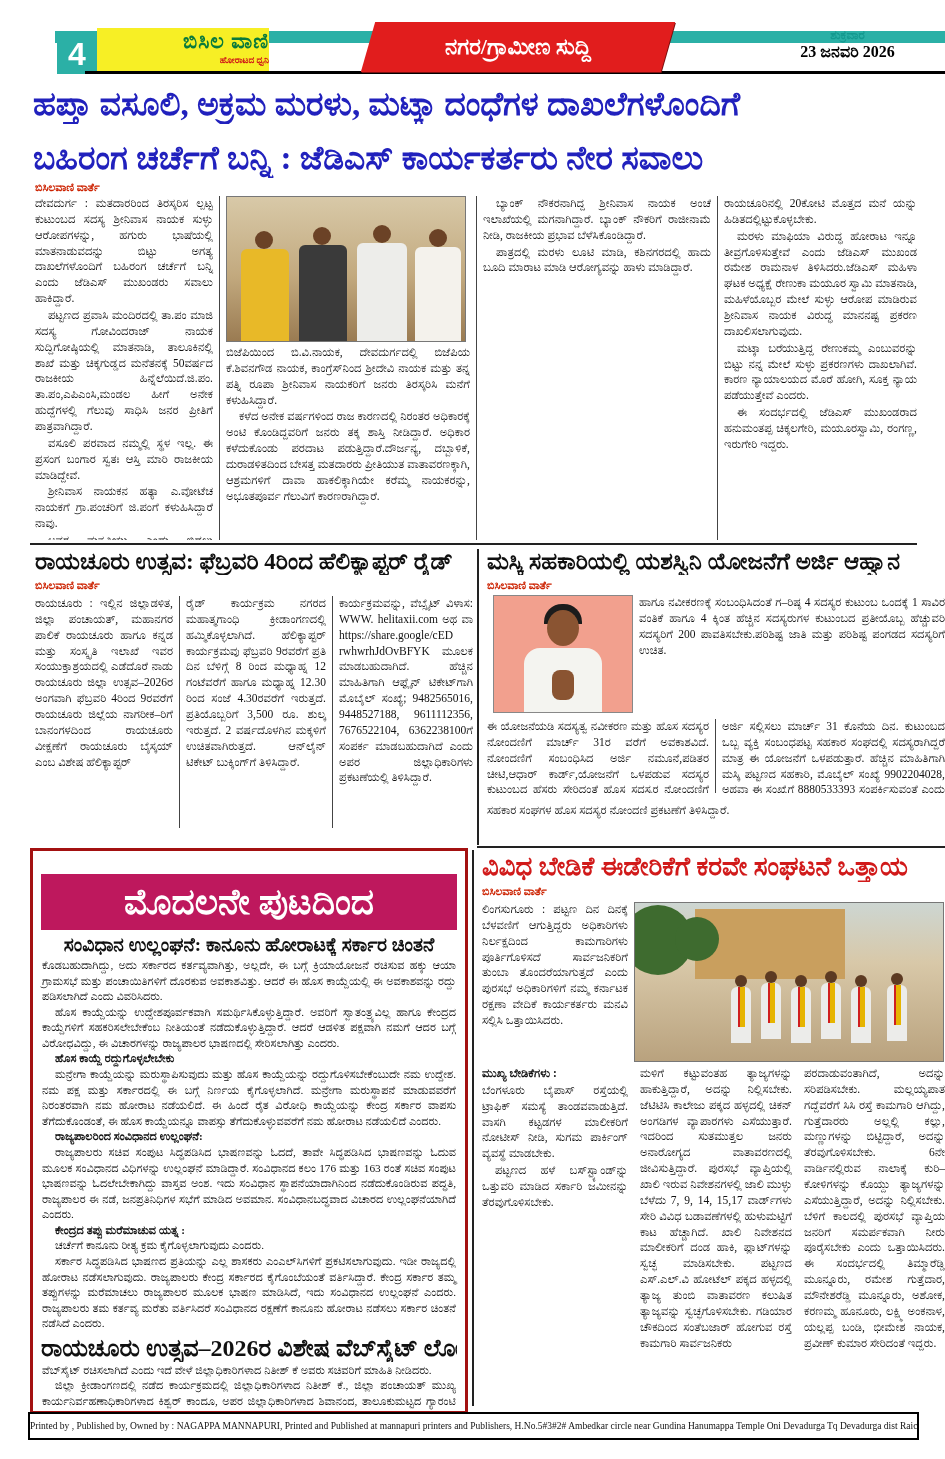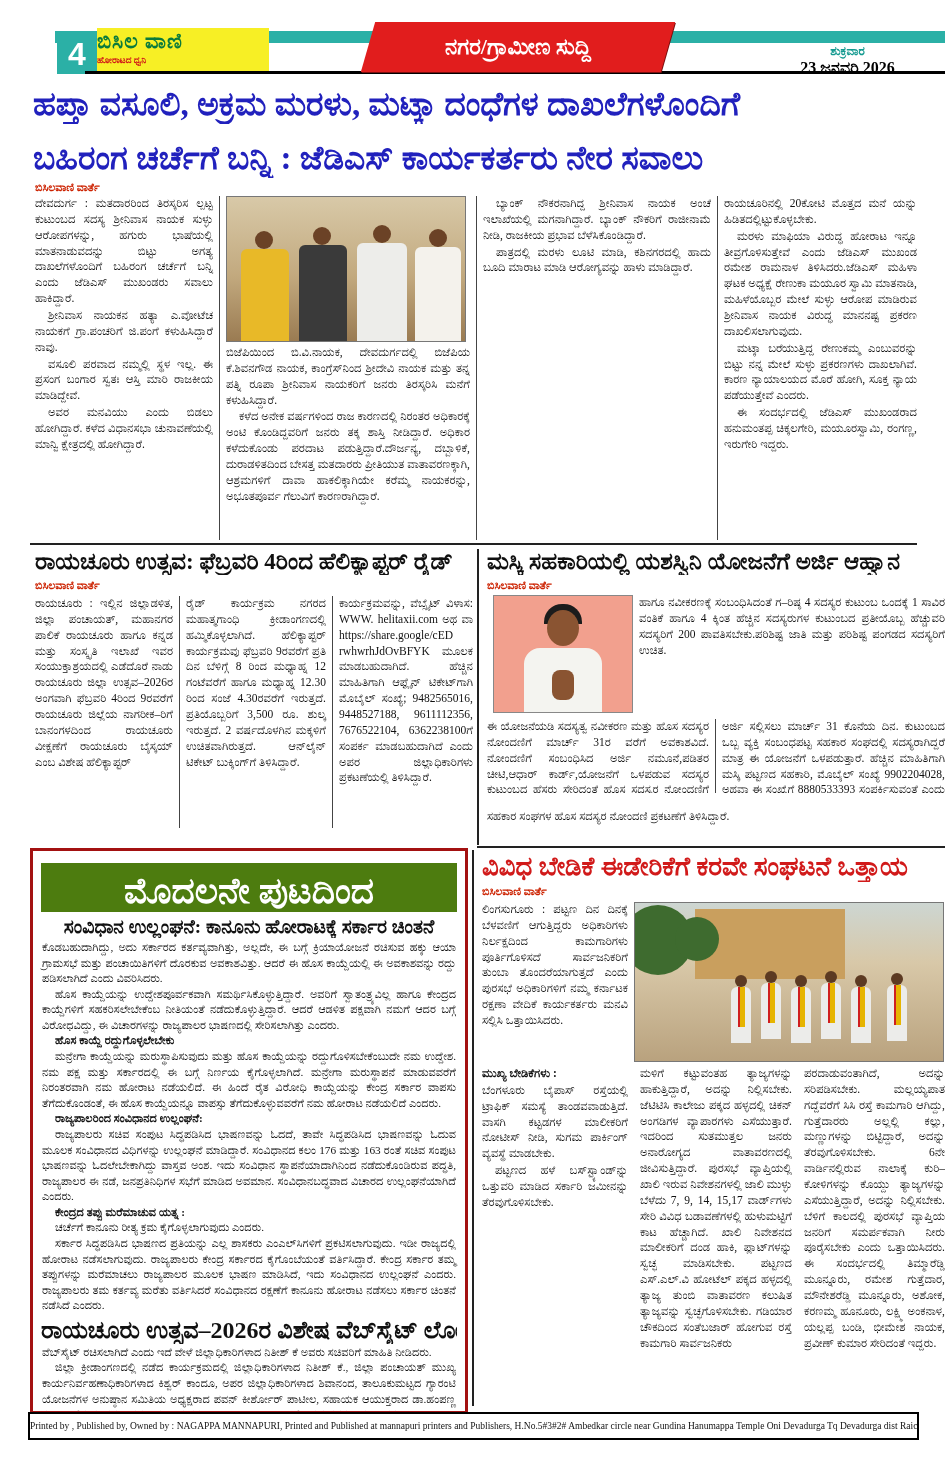--- a/index.html
+++ b/index.html
@@ -2,29 +2,29 @@
 <html><head>
 <meta charset="utf-8">
 <style>
   html,body{margin:0;padding:0;background:#e8e8e8;}
   .page{position:relative;width:945px;height:1459px;background:#ffffff;margin:0 auto;overflow:hidden;
         font-family:"Liberation Serif", serif;color:#111;}
   
   .teal-band{position:absolute;left:55px;top:31px;width:890px;height:12px;background:#2bb0a6;}
   .pagenum{position:absolute;left:57px;top:34px;width:40px;height:40px;background:#2bb0a6;color:#fff;
            font-family:"Liberation Sans",sans-serif;font-weight:bold;font-size:32px;line-height:40px;text-align:center;}
-  .logo{position:absolute;left:97px;top:28px;width:172px;height:44px;background:#f7ef25;text-align:left;}
+  .logo{position:absolute;left:97px;top:28px;width:172px;height:44px;background:#f7ef25;text-align:right;}
   .logo .nm{color:#0a7a3c;font-weight:bold;font-size:21px;line-height:26px;letter-spacing:1px;}
   .logo .tg{color:#d01818;font-weight:bold;font-size:9px;line-height:12px;}
   .black-rule{position:absolute;left:85px;top:71px;width:860px;height:3px;background:#000;}
   .section-banner{position:absolute;left:368px;top:22px;width:300px;height:50px;background:#e11d1d;
                   transform:skewX(-16deg);box-shadow:1px 1px 0 #7a0e0e;}
   .section-banner span{display:block;transform:skewX(16deg);color:#fff;font-weight:bold;font-size:22px;
                   line-height:50px;text-align:center;}
-  .datebox{position:absolute;left:760px;top:44px;width:175px;text-align:center;}
+  .datebox{position:absolute;left:760px;top:28px;width:175px;text-align:center;}
   .datebox .wd{color:#149a90;font-weight:bold;font-size:12px;}
   .datebox .dt{color:#000;font-weight:bold;font-size:16px;}
   
   .lead-h{position:absolute;left:33px;width:905px;color:#2121bd;font-weight:bold;font-size:33px;
           white-space:nowrap;overflow:hidden;}
   .byline{color:#cc2200;font-weight:bold;font-size:11px;}
   .lead-byline{position:absolute;left:35px;top:181px;}
   .lead-cols{position:absolute;left:35px;top:196px;width:882px;height:344px;display:flex;overflow:hidden;}
   .col{overflow:hidden;}
   .bodytxt{font-size:11.5px;line-height:1.38;text-align:justify;}
@@ -45,21 +45,21 @@
   .masti{position:absolute;left:487px;top:549px;width:458px;height:296px;overflow:hidden;}
   .masti-top{display:flex;margin-top:3px;height:122px;overflow:hidden;}
   .masti-wide{display:flex;height:74px;overflow:hidden;margin-top:2px;}
   .portrait{width:138px;height:116px;background:#f2a08e;border:1px solid #888;position:relative;flex:none;margin:0 6px;}
   .portrait .hair{position:absolute;left:50px;top:8px;width:38px;height:20px;border-radius:18px 18px 0 0;background:#1c1c1c;}
   .portrait .face{position:absolute;left:53px;top:14px;width:32px;height:36px;border-radius:50%;background:#8a5432;}
   .portrait .shirt{position:absolute;left:30px;top:52px;width:78px;height:64px;border-radius:16px 16px 0 0;background:#f4f4f0;}
   .portrait .hands{position:absolute;left:58px;top:74px;width:22px;height:30px;border-radius:8px;background:#8a5432;}
   
   .fpbox{position:absolute;left:30px;top:848px;width:432px;height:560px;border:3px solid #a31111;background:#fff;overflow:hidden;}
-  .fpbanner{margin:12px 8px 4px 8px;height:49px;background:#4d7c0f;color:#fff;font-weight:bold;font-size:36px;
+  .fpbanner{margin:23px 8px 4px 8px;height:56px;background:#be185d;color:#fff;font-weight:bold;font-size:36px;
             text-align:center;line-height:56px;overflow:hidden;white-space:nowrap;}
   .fph{font-weight:bold;font-size:19px;text-align:center;margin:2px 8px;white-space:nowrap;overflow:hidden;}
   .fpbody{padding:0 9px;font-size:11.3px;line-height:1.38;text-align:justify;}
   .fpbody p{margin:0;text-indent:13px;}
   .fpbody p.nohang{text-indent:0;}
   .fpbody .sub{font-weight:bold;text-indent:13px;}
   .webh{font-weight:bold;font-size:24px;margin:3px 8px 1px 8px;white-space:nowrap;overflow:hidden;}
   
   .karave{position:absolute;left:482px;top:852px;width:463px;height:556px;overflow:hidden;}
   .karave .kh{color:#d11a1a;font-weight:bold;font-size:26px;white-space:nowrap;overflow:hidden;}
@@ -96,22 +96,23 @@
     <div class="dt">23 ಜನವರಿ 2026</div>
   </div>
 
   <div class="lead-h" style="top:86px;">ಹಪ್ತಾ ವಸೂಲಿ, ಅಕ್ರಮ ಮರಳು, ಮಟ್ಕಾ ದಂಧೆಗಳ ದಾಖಲೆಗಳೊಂದಿಗೆ</div>
   <div class="lead-h" style="top:140px;">ಬಹಿರಂಗ ಚರ್ಚೆಗೆ ಬನ್ನಿ : ಜೆಡಿಎಸ್ ಕಾರ್ಯಕರ್ತರು ನೇರ ಸವಾಲು</div>
   <div class="lead-byline byline">ಬಿಸಿಲವಾಣಿ ವಾರ್ತೆ</div>
 
   <div class="lead-cols">
     <div class="col cdiv pad bodytxt" style="width:178px;flex:none;">
       <p class="first">ದೇವದುರ್ಗ : ಮತದಾರರಿಂದ ತಿರಸ್ಕರಿಸ ಲ್ಪಟ್ಟ ಕುಟುಂಬದ ಸದಸ್ಯ ಶ್ರೀನಿವಾಸ ನಾಯಕ ಸುಳ್ಳು ಆರೋಪಗಳನ್ನು, ಹಗುರು ಭಾಷೆಯಲ್ಲಿ ಮಾತನಾಡುವದನ್ನು ಬಿಟ್ಟು ಅಗತ್ಯ ದಾಖಲೆಗಳೊಂದಿಗೆ ಬಹಿರಂಗ ಚರ್ಚೆಗೆ ಬನ್ನಿ ಎಂದು ಜೆಡಿಎಸ್ ಮುಖಂಡರು ಸವಾಲು ಹಾಕಿದ್ದಾರೆ.</p>
+      <p>ಪಟ್ಟಣದ ಪ್ರವಾಸಿ ಮಂದಿರದಲ್ಲಿ ತಾ.ಪಂ ಮಾಜಿ ಸದಸ್ಯ ಗೋವಿಂದರಾಜ್ ನಾಯಕ ಸುದ್ದಿಗೋಷ್ಠಿಯಲ್ಲಿ ಮಾತನಾಡಿ, ತಾಲೂಕಿನಲ್ಲಿ ಶಾಖೆ ಮತ್ತು ಚಿಕ್ಕಗುಡ್ಡದ ಮನೆತನಕ್ಕೆ 50ವರ್ಷದ ರಾಜಕೀಯ ಹಿನ್ನೆಲೆಯಿದೆ.ಜಿ.ಪಂ. ತಾ.ಪಂ,ಎಪಿಎಂಸಿ,ಮಂಡಲ ಹೀಗೆ ಅನೇಕ ಹುದ್ದೆಗಳಲ್ಲಿ ಗೆಲುವು ಸಾಧಿಸಿ ಜನರ ಪ್ರೀತಿಗೆ ಪಾತ್ರವಾಗಿದ್ದಾರೆ.</p>
+      <p>ವಸೂಲಿ ಪರವಾದ ನಮ್ಮಲ್ಲಿ ಸ್ಥಳ ಇಲ್ಲ. ಈ ಪ್ರಸಂಗ ಬಂಗಾರ ಸ್ವತಃ ಆಸ್ತಿ ಮಾರಿ ರಾಜಕೀಯ ಮಾಡಿದ್ದೇವೆ.</p>
       <p>ಶ್ರೀನಿವಾಸ ನಾಯಕನ ಹತ್ಯಾ ಎ.ವೋಟೆಚ ನಾಯಕಗೆ ಗ್ರಾ.ಪಂಚರಿಗೆ ಜಿ.ಪಂಗೆ ಕಳುಹಿಸಿದ್ದಾರೆ ನಾವು.</p>
-      <p>ವಸೂಲಿ ಪರವಾದ ನಮ್ಮಲ್ಲಿ ಸ್ಥಳ ಇಲ್ಲ. ಈ ಪ್ರಸಂಗ ಬಂಗಾರ ಸ್ವತಃ ಆಸ್ತಿ ಮಾರಿ ರಾಜಕೀಯ ಮಾಡಿದ್ದೇವೆ.</p>
       <p>ಅವರ ಮನವಿಯು ಎಂದು ಬಿಡಲು ಹೋಗಿದ್ದಾರೆ. ಕಳೆದ ವಿಧಾನಸಭಾ ಚುನಾವಣೆಯಲ್ಲಿ ಮಾನ್ವಿ ಕ್ಷೇತ್ರದಲ್ಲಿ ಹೋಗಿದ್ದಾರೆ.</p>
     </div>
     <div class="col cdiv pad" style="width:244px;flex:none;">
       <div class="photo" style="width:238px;height:144px;background:linear-gradient(180deg,#d8c9a8 0%,#c2a97e 55%,#9a7b52 100%);">
         <div class="p-head" style="left:28px;top:34px;width:18px;height:18px;"></div>
         <div class="p-torso" style="left:14px;top:52px;width:48px;height:92px;background:#e8b928;"></div>
         <div class="p-head" style="left:86px;top:30px;width:18px;height:18px;"></div>
         <div class="p-torso" style="left:72px;top:48px;width:48px;height:96px;background:#3a3a3a;"></div>
         <div class="p-head" style="left:146px;top:28px;width:18px;height:18px;"></div>
         <div class="p-torso" style="left:130px;top:46px;width:50px;height:98px;background:#ededea;"></div>
@@ -158,21 +159,21 @@
         <div class="face"></div>
         <div class="shirt"></div>
         <div class="hands"></div>
       </div>
       <div class="col bodytxt" style="flex:1;">ಹಾಗೂ ನವೀಕರಣಕ್ಕೆ ಸಂಬಂಧಿಸಿದಂತೆ ಗ–ರಿಷ್ಠ 4 ಸದಸ್ಯರ ಕುಟುಂಬ ಒಂದಕ್ಕೆ 1 ಸಾವಿರ ವಂತಿಕೆ ಹಾಗೂ 4 ಕ್ಕಿಂತ ಹೆಚ್ಚಿನ ಸದಸ್ಯರುಗಳ ಕುಟುಂಬದ ಪ್ರತೀಯೊಬ್ಬ ಹೆಚ್ಚುವರಿ ಸದಸ್ಯರಿಗೆ 200 ಪಾವತಿಸಬೇಕು.ಪರಿಶಿಷ್ಟ ಜಾತಿ ಮತ್ತು ಪರಿಶಿಷ್ಟ ಪಂಗಡದ ಸದಸ್ಯರಿಗೆ ಉಚಿತ.</div>
     </div>
     <div class="masti-wide">
       <div class="col cdiv pad bodytxt" style="width:222px;flex:none;">ಈ ಯೋಜನೆಯಡಿ ಸದಸ್ಯತ್ವ ನವೀಕರಣ ಮತ್ತು ಹೊಸ ಸದಸ್ಯರ ನೋಂದಣಿಗೆ ಮಾರ್ಚ್ 31ರ ವರೆಗೆ ಅವಕಾಶವಿದೆ. ನೋಂದಣಿಗೆ ಸಂಬಂಧಿಸಿದ ಅರ್ಜಿ ನಮೂನೆ,ಪಡಿತರ ಚೀಟಿ,ಆಧಾರ್ ಕಾರ್ಡ್,ಯೋಜನೆಗೆ ಒಳಪಡುವ ಸದಸ್ಯರ ಕುಟುಂಬದ ಹೆಸರು ಸೇರಿದಂತೆ ಹೊಸ ಸದಸ್ಯರ ನೋಂದಣಿಗೆ ಗರಿಷ್ಠ 4 ಸದಸ್ಯರ ಕುಟುಂಬ ಒಂದಕ್ಕೆ 500 ವಂತಿಕೆ ಹಾಗೂ 4 ಕ್ಕಿಂತ ಹೆಚ್ಚಿನ ಸದಸ್ಯರ ಕುಟುಂಬದ ಪ್ರತಿಯೊಬ್ಬ ಹೆಚ್ಚುವರಿ ಸದಸ್ಯರಿಗೆ 100 ಪಾವತಿಸಬೇಕು.</div>
       <div class="col bodytxt" style="flex:1;">ಅರ್ಜಿ ಸಲ್ಲಿಸಲು ಮಾರ್ಚ್ 31 ಕೊನೆಯ ದಿನ. ಕುಟುಂಬದ ಒಬ್ಬ ವ್ಯಕ್ತಿ ಸಂಬಂಧಪಟ್ಟ ಸಹಕಾರ ಸಂಘದಲ್ಲಿ ಸದಸ್ಯರಾಗಿದ್ದರೆ ಮಾತ್ರ ಈ ಯೋಜನೆಗೆ ಒಳಪಡುತ್ತಾರೆ. ಹೆಚ್ಚಿನ ಮಾಹಿತಿಗಾಗಿ ಮಸ್ಕಿ ಪಟ್ಟಣದ ಸಹಕಾರಿ, ಮೊಬೈಲ್ ಸಂಖ್ಯೆ 9902204028, ಅಥವಾ ಈ ಸಂಖ್ಯೆಗೆ 8880533393 ಸಂಪರ್ಕಿಸುವಂತೆ ಎಂದು ಸಹಕಾರ ಸಂಘದ ಅಧಿಕಾರಿಗಳು ಪ್ರಕಟಣೆಯಲ್ಲಿ ತಿಳಿಸಿದ್ದಾರೆ.</div>
     </div>
-    <div class="bodytxt" style="margin-top:16px;">ಸಹಕಾರ ಸಂಘಗಳ ಹೊಸ ಸದಸ್ಯರ ನೋಂದಣಿ ಪ್ರಕಟಣೆಗೆ ತಿಳಿಸಿದ್ದಾರೆ.</div>
+    <div class="bodytxt" style="margin-top:10px;">ಸಹಕಾರ ಸಂಘಗಳ ಹೊಸ ಸದಸ್ಯರ ನೋಂದಣಿ ಪ್ರಕಟಣೆಗೆ ತಿಳಿಸಿದ್ದಾರೆ.</div>
   </div>
 
   <div class="hrule" style="left:477px;top:846px;width:468px;height:1.5px;"></div>
 
   <div class="fpbox">
     <div class="fpbanner">ಮೊದಲನೇ ಪುಟದಿಂದ</div>
     <div class="fph">ಸಂವಿಧಾನ ಉಲ್ಲಂಘನೆ: ಕಾನೂನು ಹೋರಾಟಕ್ಕೆ ಸರ್ಕಾರ ಚಿಂತನೆ</div>
     <div class="fpbody">
       <p class="nohang">ಕೊಡಬಹುದಾಗಿದ್ದು, ಅದು ಸರ್ಕಾರದ ಕರ್ತವ್ಯವಾಗಿತ್ತು, ಅಲ್ಲದೇ, ಈ ಬಗ್ಗೆ ಕ್ರಿಯಾಯೋಜನೆ ರಚಿಸುವ ಹಕ್ಕು ಆಯಾ ಗ್ರಾಮಸಭೆ ಮತ್ತು ಪಂಚಾಯಿತಿಗಳಿಗೆ ದೊರಕುವ ಅವಕಾಶವಿತ್ತು. ಆದರೆ ಈ ಹೊಸ ಕಾಯ್ದೆಯಲ್ಲಿ ಈ ಅವಕಾಶವನ್ನು ರದ್ದು ಪಡಿಸಲಾಗಿದೆ ಎಂದು ವಿವರಿಸಿದರು.</p>
       <p>ಹೊಸ ಕಾಯ್ದೆಯನ್ನು ಉದ್ದೇಶಪೂರ್ವಕವಾಗಿ ಸಮರ್ಥಿಸಿಕೊಳ್ಳುತ್ತಿದ್ದಾರೆ. ಅವರಿಗೆ ಸ್ವಾತಂತ್ರ್ಯವಿಲ್ಲ ಹಾಗೂ ಕೇಂದ್ರದ ಕಾಯ್ದೆಗಳಿಗೆ ಸಹಕರಿಸಲೇಬೇಕೆಂಬ ನೀತಿಯಂತೆ ನಡೆದುಕೊಳ್ಳುತ್ತಿದ್ದಾರೆ. ಆದರೆ ಆಡಳಿತ ಪಕ್ಷವಾಗಿ ನಮಗೆ ಆದರ ಬಗ್ಗೆ ವಿರೋಧವಿದ್ದು, ಈ ವಿಚಾರಗಳನ್ನು ರಾಜ್ಯಪಾಲರ ಭಾಷಣದಲ್ಲಿ ಸೇರಿಸಲಾಗಿತ್ತು ಎಂದರು.</p>

